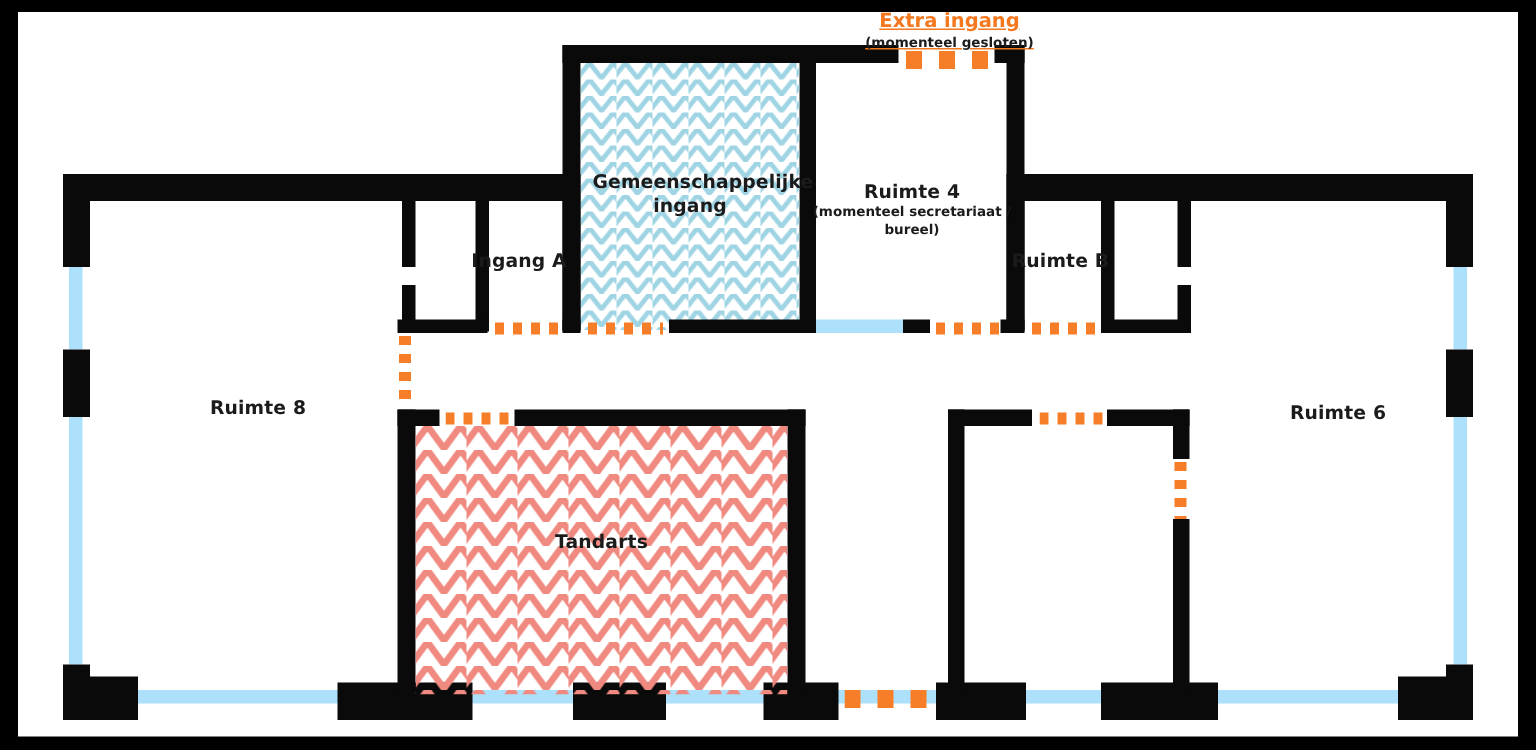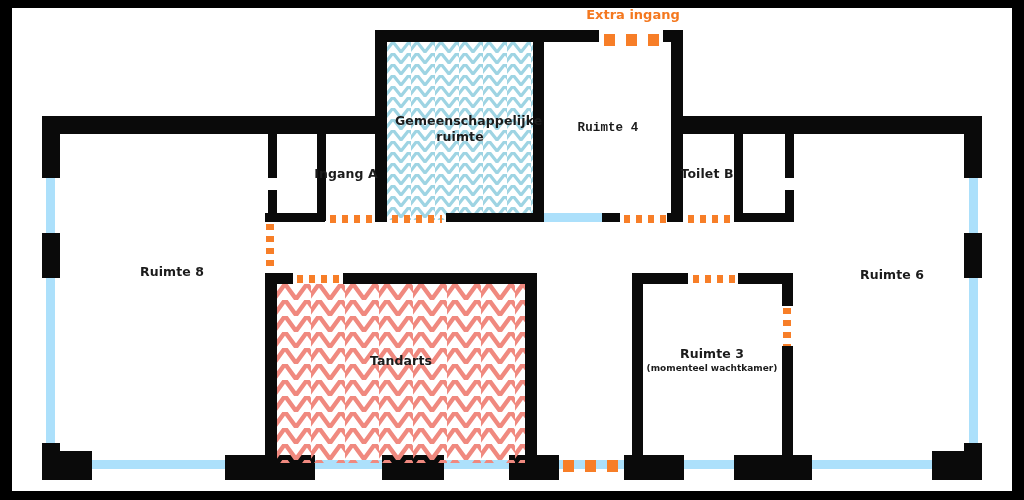--- a/index.html
+++ b/index.html
@@ -197,51 +197,49 @@
 
     <div class="wall" style="left:620px; top:265px; width:11px; height:190px;"></div>
     <div class="wall" style="left:620px; top:265px; width:56px; height:11px;"></div>
     <div class="door-h" style="left:681px; top:267px; width:44px; height:8px;"></div>
     <div class="wall" style="left:726px; top:265px; width:55px; height:11px;"></div>
     <div class="wall" style="left:770px; top:265px; width:11px; height:33px;"></div>
     <div class="door-v" style="left:771px; top:300px; width:8px; height:38px;"></div>
     <div class="wall" style="left:770px; top:338px; width:11px; height:117px;"></div>
 
     <div class="room-label" style="left:383px; top:105px; width:130px;">
-      <span>Gemeenschappelijke ruimte</span>
-    </div>
-
-    <div class="room-label" style="left:516px; top:112px; width:160px;font-family:Liberation Mono, monospace;">
+      <span>Gemeenschappelijke ingang</span>
+    </div>
+
+    <div class="room-label" style="left:516px; top:112px; width:160px;">
       <span>Ruimte 4</span>
+      <span class="room-sub">(momenteel secretariaat / bureel)</span>
     </div>
 
     <div class="room-label" style="left:294px; top:158px; width:80px;">
       <span>Ingang A</span>
     </div>
 
     <div class="room-label" style="left:655px; top:158px; width:80px;">
-      <span>Toilet B</span>
+      <span>Ruimte B</span>
     </div>
 
     <div class="room-label" style="left:100px; top:256px; width:120px;">
       <span>Ruimte 8</span>
     </div>
 
     <div class="room-label" style="left:820px; top:259px; width:120px;">
       <span>Ruimte 6</span>
     </div>
 
-    <div class="room-label" style="left:625px; top:338px; width:150px;">
-      <span>Ruimte 3</span>
-      <span class="room-sub">(momenteel wachtkamer)</span>
-    </div>
 
     <div class="room-label" style="left:329px; top:345px; width:120px;">
       <span>Tandarts</span>
     </div>
 
-    <div class="entry-label" style="left:531px; top:-1px; width:180px;">
+    <div class="entry-label" style="left:531px; top:-1px; width:180px;text-decoration:underline;">
       <span>Extra ingang</span>
+      <span class="entry-sub">(momenteel gesloten)</span>
     </div>
 
 
   </div>
 </div>
 
 </body></html>

